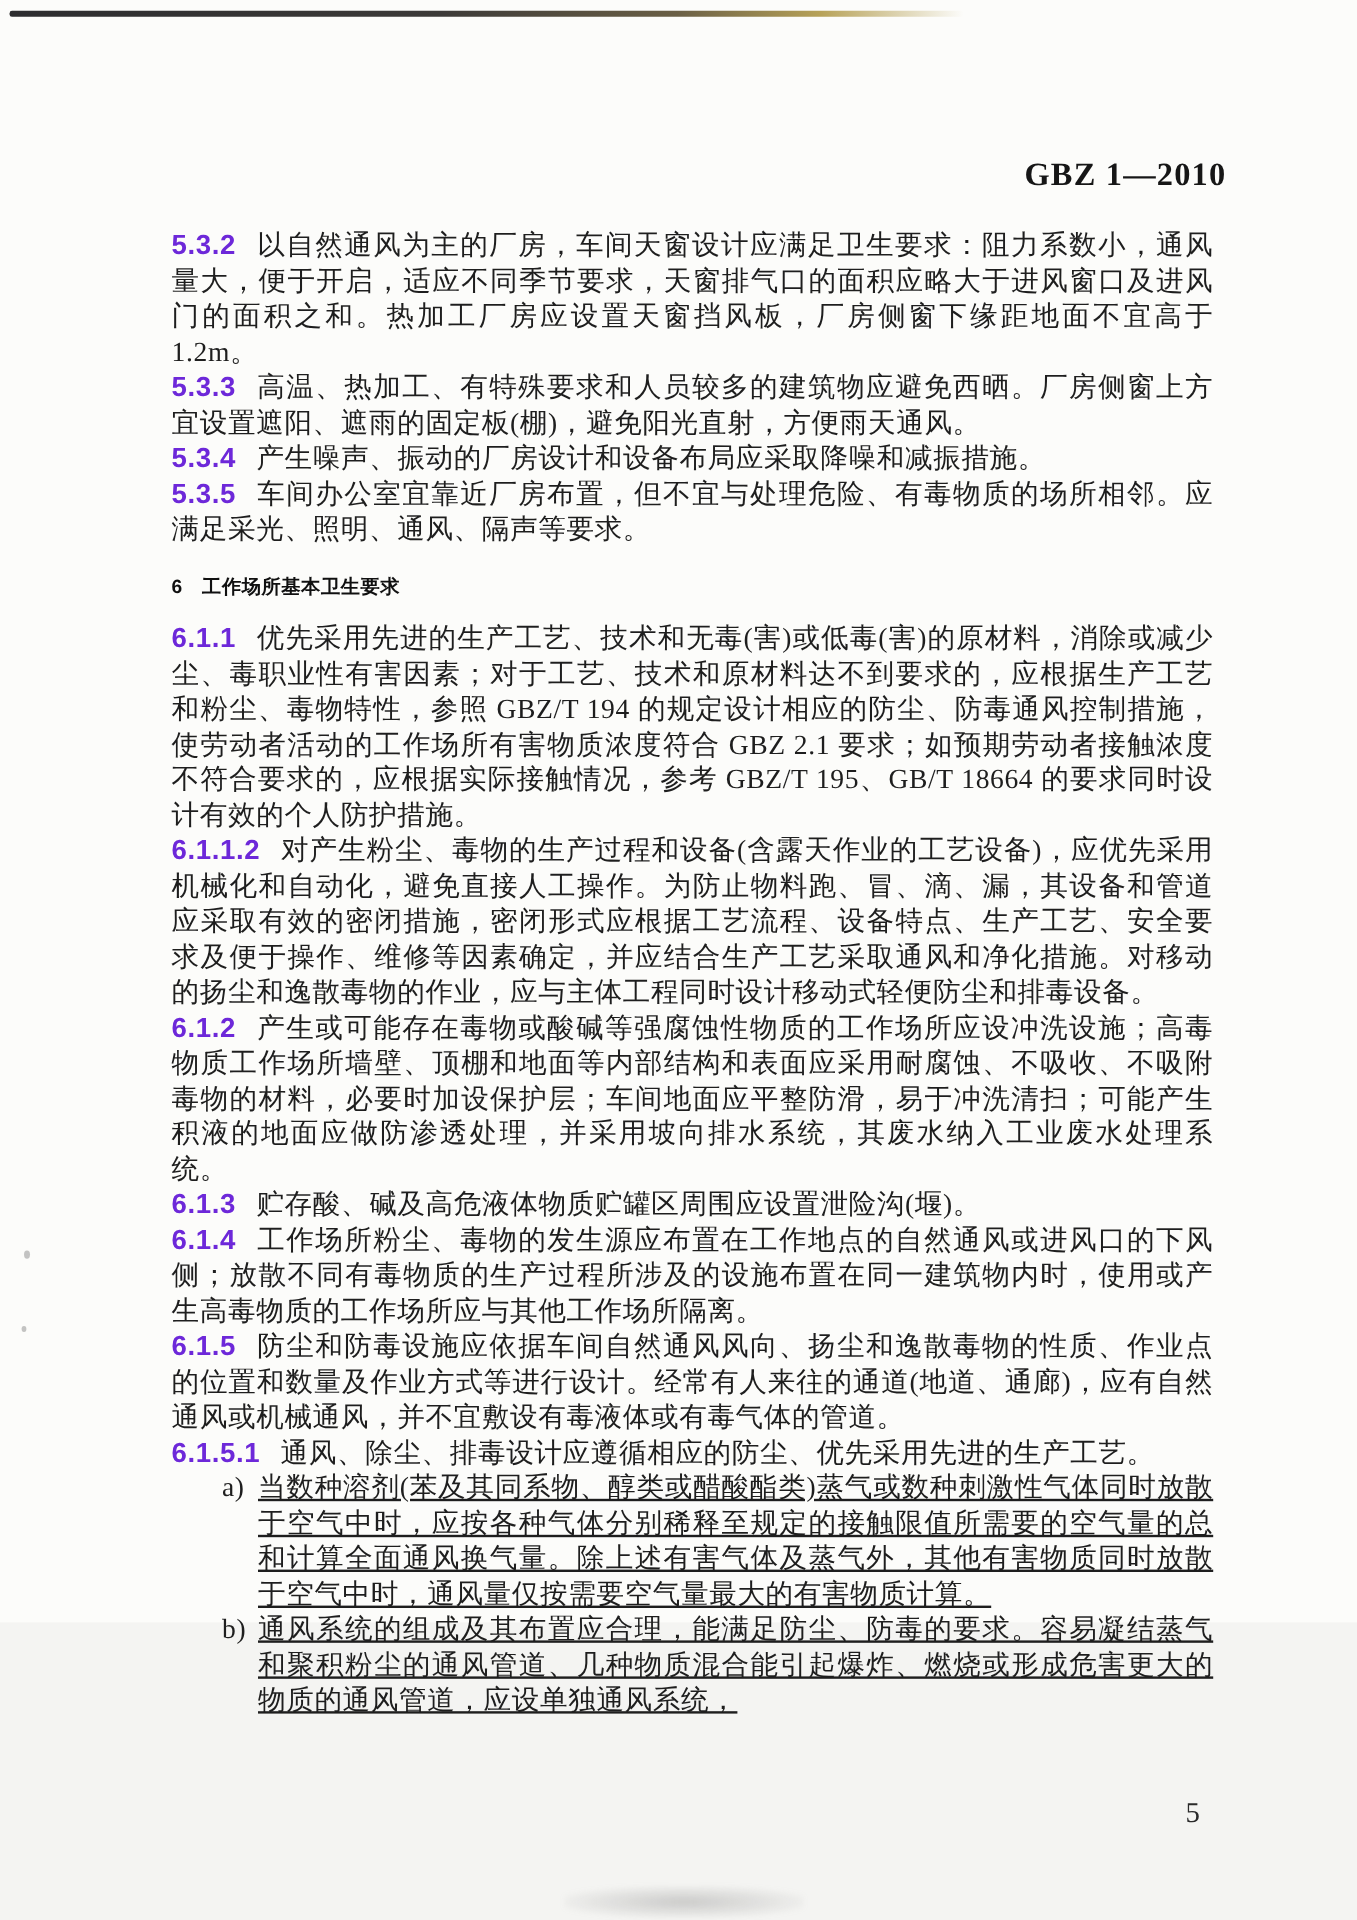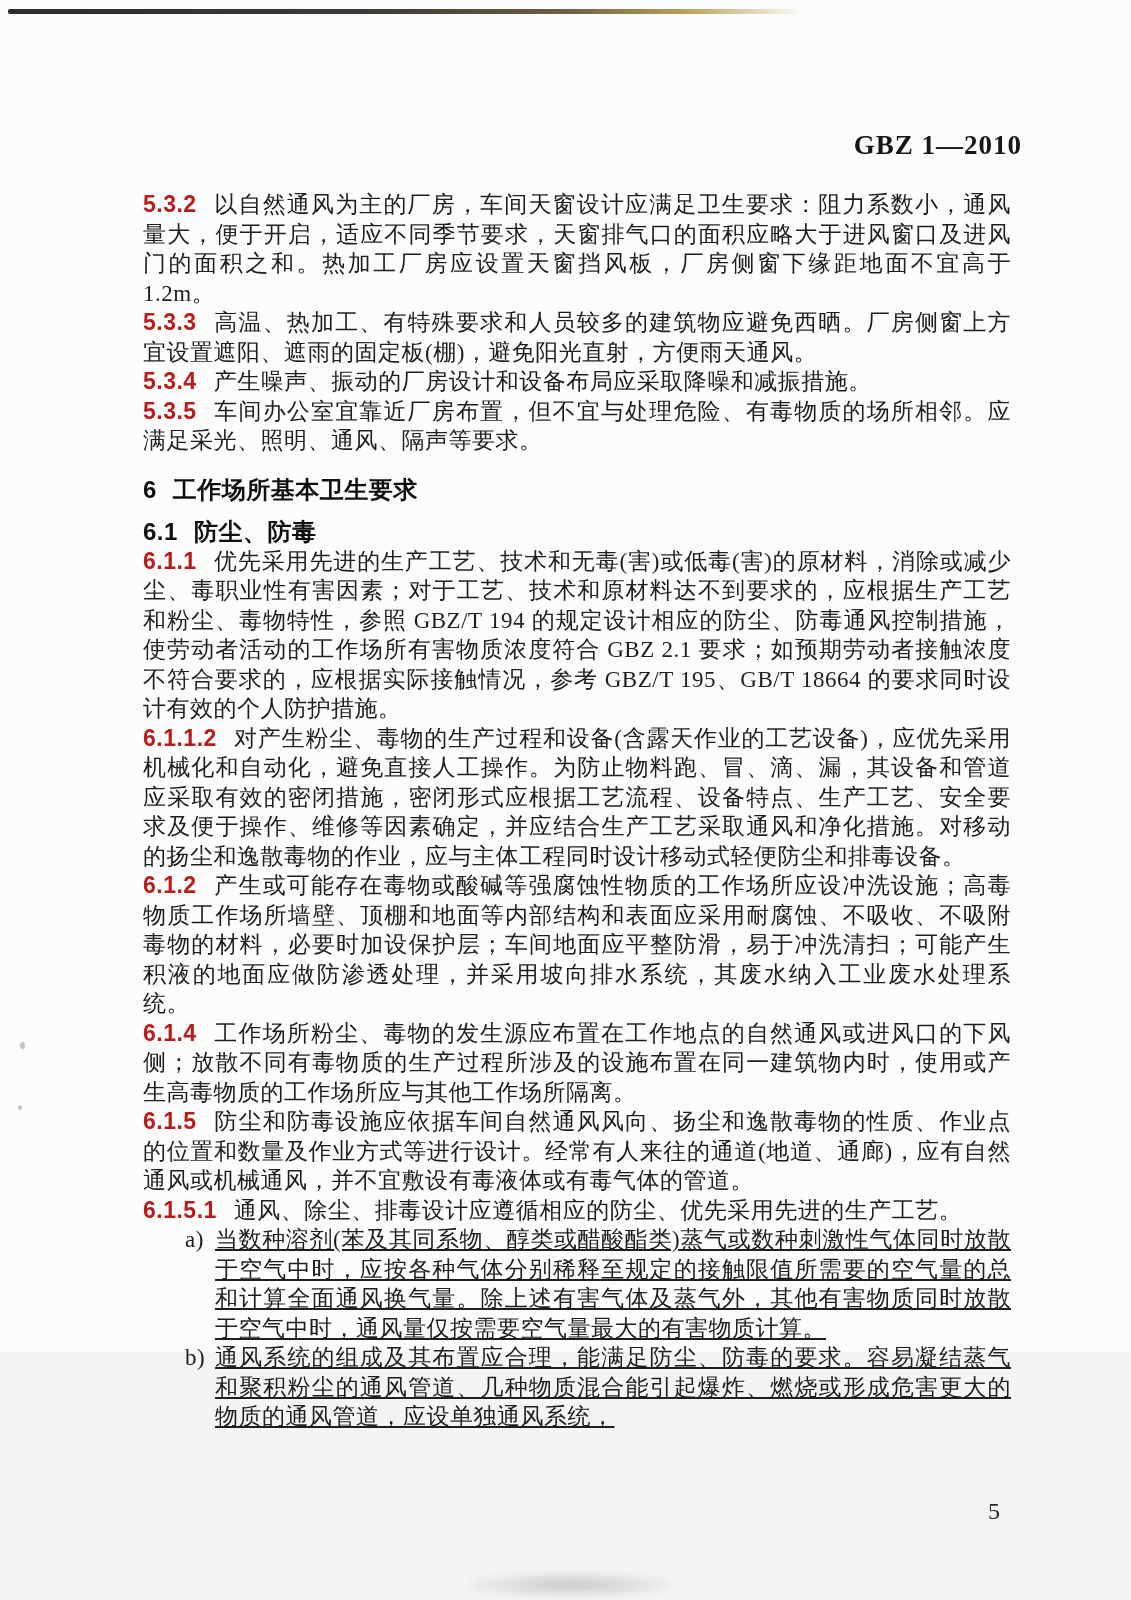--- a/index.html
+++ b/index.html
@@ -36,25 +36,25 @@
   }
   .content{
     position:absolute;left:143px;top:190px;width:868px;
     font-size:23px;line-height:29.5px;color:#1e1e1e;
     letter-spacing:0.5px;
   }
   .content p{margin:0;}
   .clause{text-align:justify;}
   .clause .num{
     font-family:"Liberation Sans","DejaVu Sans",sans-serif;
-    font-weight:700;color:#b91c1c;margin-right:17px;white-space:nowrap;
+    font-weight:700;color:#6d28d9;margin-right:17px;white-space:nowrap;
   }
   .heading1,.heading2{
     font-family:"Liberation Sans","DejaVu Sans",sans-serif;
-    font-weight:700;color:#101010;font-size:24px;
+    font-weight:700;color:#101010;font-size:16px;
   }
   .heading1{margin:19px 0 13px 0 !important;}
   .heading2{margin:0 !important;}
   .heading1 .num,.heading2 .num{margin-right:16px;}
   .list-item{display:flex;margin-left:42px !important;}
   .list-item .num{
     flex:0 0 30px;
     font-family:"Liberation Serif","DejaVu Serif",serif;
     font-weight:400;color:#1e1e1e;
   }
@@ -73,24 +73,24 @@
   <div class="speck s2"></div>
 
   <div class="doc-header">GBZ 1—2010</div>
 
   <div class="content" id="content">
       <p class="clause"><span class="num">5.3.2</span><span class="txt">以自然通风为主的厂房，车间天窗设计应满足卫生要求：阻力系数小，通风量大，便于开启，适应不同季节要求，天窗排气口的面积应略大于进风窗口及进风门的面积之和。热加工厂房应设置天窗挡风板，厂房侧窗下缘距地面不宜高于 1.2m。</span></p>
       <p class="clause"><span class="num">5.3.3</span><span class="txt">高温、热加工、有特殊要求和人员较多的建筑物应避免西晒。厂房侧窗上方宜设置遮阳、遮雨的固定板(棚)，避免阳光直射，方便雨天通风。</span></p>
       <p class="clause"><span class="num">5.3.4</span><span class="txt">产生噪声、振动的厂房设计和设备布局应采取降噪和减振措施。</span></p>
       <p class="clause"><span class="num">5.3.5</span><span class="txt">车间办公室宜靠近厂房布置，但不宜与处理危险、有毒物质的场所相邻。应满足采光、照明、通风、隔声等要求。</span></p>
       <p class="heading1"><span class="num">6</span><span class="txt">工作场所基本卫生要求</span></p>
-      <p class="heading2"><span class="num">6.1</span><span class="txt">防尘、防毒</span></p>
       <p class="clause"><span class="num">6.1.1</span><span class="txt">优先采用先进的生产工艺、技术和无毒(害)或低毒(害)的原材料，消除或减少尘、毒职业性有害因素；对于工艺、技术和原材料达不到要求的，应根据生产工艺和粉尘、毒物特性，参照 GBZ/T 194 的规定设计相应的防尘、防毒通风控制措施，使劳动者活动的工作场所有害物质浓度符合 GBZ 2.1 要求；如预期劳动者接触浓度不符合要求的，应根据实际接触情况，参考 GBZ/T 195、GB/T 18664 的要求同时设计有效的个人防护措施。</span></p>
       <p class="clause"><span class="num">6.1.1.2</span><span class="txt">对产生粉尘、毒物的生产过程和设备(含露天作业的工艺设备)，应优先采用机械化和自动化，避免直接人工操作。为防止物料跑、冒、滴、漏，其设备和管道应采取有效的密闭措施，密闭形式应根据工艺流程、设备特点、生产工艺、安全要求及便于操作、维修等因素确定，并应结合生产工艺采取通风和净化措施。对移动的扬尘和逸散毒物的作业，应与主体工程同时设计移动式轻便防尘和排毒设备。</span></p>
       <p class="clause"><span class="num">6.1.2</span><span class="txt">产生或可能存在毒物或酸碱等强腐蚀性物质的工作场所应设冲洗设施；高毒物质工作场所墙壁、顶棚和地面等内部结构和表面应采用耐腐蚀、不吸收、不吸附毒物的材料，必要时加设保护层；车间地面应平整防滑，易于冲洗清扫；可能产生积液的地面应做防渗透处理，并采用坡向排水系统，其废水纳入工业废水处理系统。</span></p>
+      <p class="clause"><span class="num">6.1.3</span><span class="txt">贮存酸、碱及高危液体物质贮罐区周围应设置泄险沟(堰)。</span></p>
       <p class="clause"><span class="num">6.1.4</span><span class="txt">工作场所粉尘、毒物的发生源应布置在工作地点的自然通风或进风口的下风侧；放散不同有毒物质的生产过程所涉及的设施布置在同一建筑物内时，使用或产生高毒物质的工作场所应与其他工作场所隔离。</span></p>
       <p class="clause"><span class="num">6.1.5</span><span class="txt">防尘和防毒设施应依据车间自然通风风向、扬尘和逸散毒物的性质、作业点的位置和数量及作业方式等进行设计。经常有人来往的通道(地道、通廊)，应有自然通风或机械通风，并不宜敷设有毒液体或有毒气体的管道。</span></p>
       <p class="clause"><span class="num">6.1.5.1</span><span class="txt">通风、除尘、排毒设计应遵循相应的防尘、优先采用先进的生产工艺。</span></p>
       <p class="list-item">
         <span class="num">a)</span>
         <span class="txt">当数种溶剂(苯及其同系物、醇类或醋酸酯类)蒸气或数种刺激性气体同时放散于空气中时，应按各种气体分别稀释至规定的接触限值所需要的空气量的总和计算全面通风换气量。除上述有害气体及蒸气外，其他有害物质同时放散于空气中时，通风量仅按需要空气量最大的有害物质计算。</span>
       </p>
       <p class="list-item">
         <span class="num">b)</span>
         <span class="txt">通风系统的组成及其布置应合理，能满足防尘、防毒的要求。容易凝结蒸气和聚积粉尘的通风管道、几种物质混合能引起爆炸、燃烧或形成危害更大的物质的通风管道，应设单独通风系统，</span>

